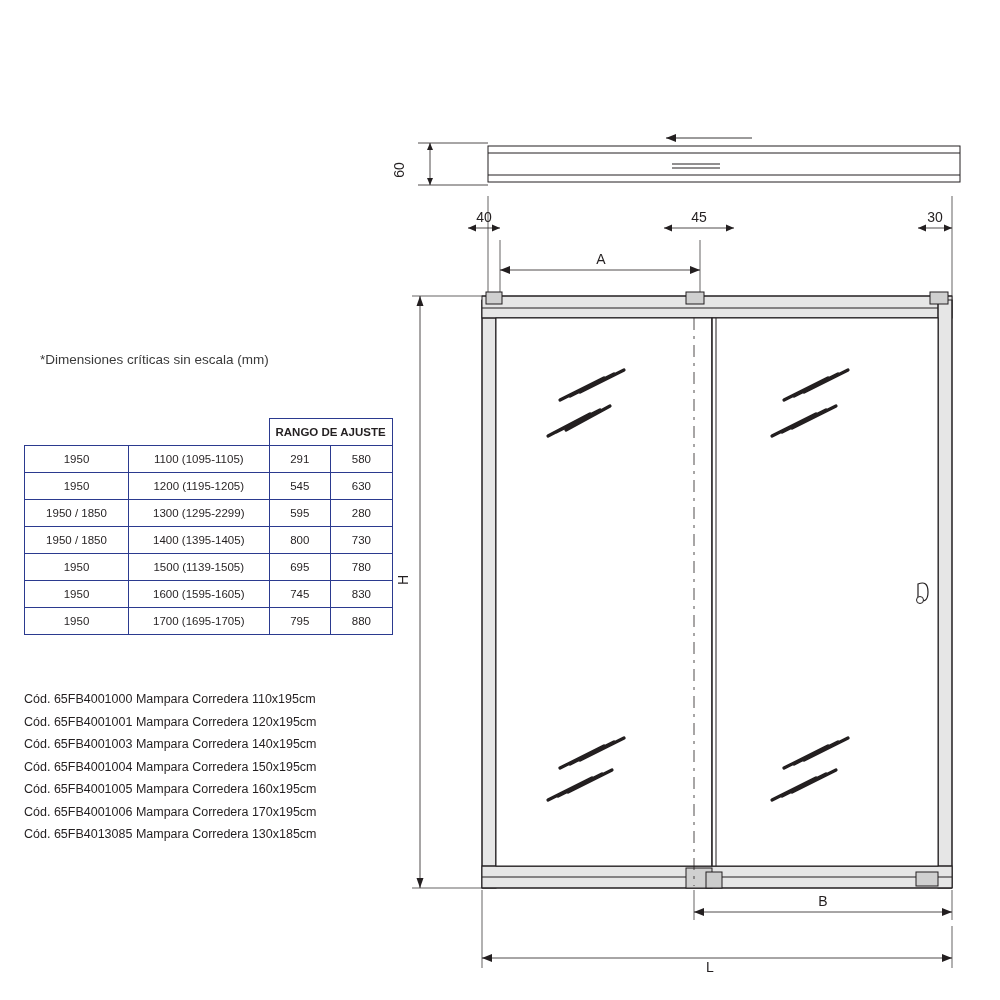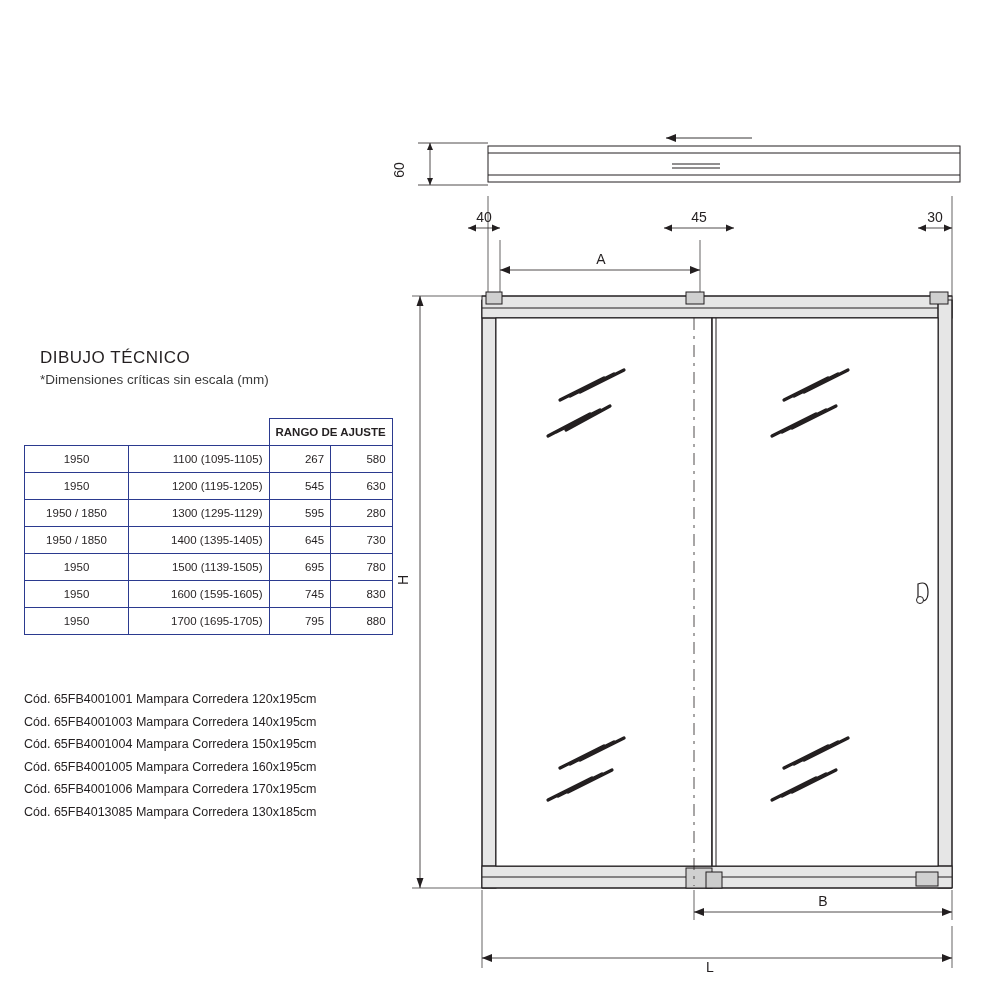--- a/index.html
+++ b/index.html
@@ -15,21 +15,21 @@
   .title-main{font-size:17px;letter-spacing:.5px;color:#231f20;}
   .title-sub{font-size:13.5px;color:#3a3a3a;margin-top:4px;}
 
   
   .tbl{position:absolute;left:24px;top:418px;border-collapse:collapse;}
   .tbl td,.tbl th{
     border:1px solid #2b3a8f;
     font-size:11.5px;
     color:#231f20;
     padding:4px 6px;
-    text-align:right;
+    text-align:center;
     font-weight:normal;
     white-space:nowrap;
     height:18px;
   }
   .tbl th{font-weight:bold;font-size:11.5px;}
   .tbl .noborder{border:none;}
   .tbl td.leftcell{text-align:center;}
   .col-h{width:92px;}
   .col-l{width:128px;}
   .col-a{width:62px;}
@@ -41,53 +41,52 @@
 
   
   .drawing{position:absolute;left:0;top:0;width:1000px;height:1000px;}
 </style>
 </head>
 <body>
 
 <div class="root">
 
   <div class="title-block">
-    <div class="title-main">DIBUJO TÉCNICO</div>
     <div class="title-sub">*Dimensiones críticas sin escala (mm)</div>
   </div>
 
   <table class="tbl">
     <tbody>
         <tr>
       <td class="noborder col-h"></td>
       <td class="noborder col-l"></td>
       <th colspan="2">RANGO DE AJUSTE</th>
     </tr>
     <tr>
       <td class="leftcell">1950</td>
       <td>1100 (1095-1105)</td>
-      <td>267</td>
+      <td>291</td>
       <td>580</td>
     </tr>
     <tr>
       <td class="leftcell">1950</td>
       <td>1200 (1195-1205)</td>
       <td>545</td>
       <td>630</td>
     </tr>
     <tr>
       <td class="leftcell">1950 / 1850</td>
-      <td>1300 (1295-1129)</td>
+      <td>1300 (1295-2299)</td>
       <td>595</td>
       <td>280</td>
     </tr>
     <tr>
       <td class="leftcell">1950 / 1850</td>
       <td>1400 (1395-1405)</td>
-      <td>645</td>
+      <td>800</td>
       <td>730</td>
     </tr>
     <tr>
       <td class="leftcell">1950</td>
       <td>1500 (1139-1505)</td>
       <td>695</td>
       <td>780</td>
     </tr>
     <tr>
       <td class="leftcell">1950</td>
@@ -98,20 +97,21 @@
     <tr>
       <td class="leftcell">1950</td>
       <td>1700 (1695-1705)</td>
       <td>795</td>
       <td>880</td>
     </tr>
   </tbody>
     </table>
 
   <div class="codes">
+    <div>Cód. 65FB4001000 Mampara Corredera 110x195cm</div>
     <div>Cód. 65FB4001001 Mampara Corredera 120x195cm</div>
     <div>Cód. 65FB4001003 Mampara Corredera 140x195cm</div>
     <div>Cód. 65FB4001004 Mampara Corredera 150x195cm</div>
     <div>Cód. 65FB4001005 Mampara Corredera 160x195cm</div>
     <div>Cód. 65FB4001006 Mampara Corredera 170x195cm</div>
     <div>Cód. 65FB4013085 Mampara Corredera 130x185cm</div>
   </div>
 
   <svg class="drawing" viewBox="0 0 1000 1000">
     <g stroke="#231f20" fill="none" stroke-width="1">

